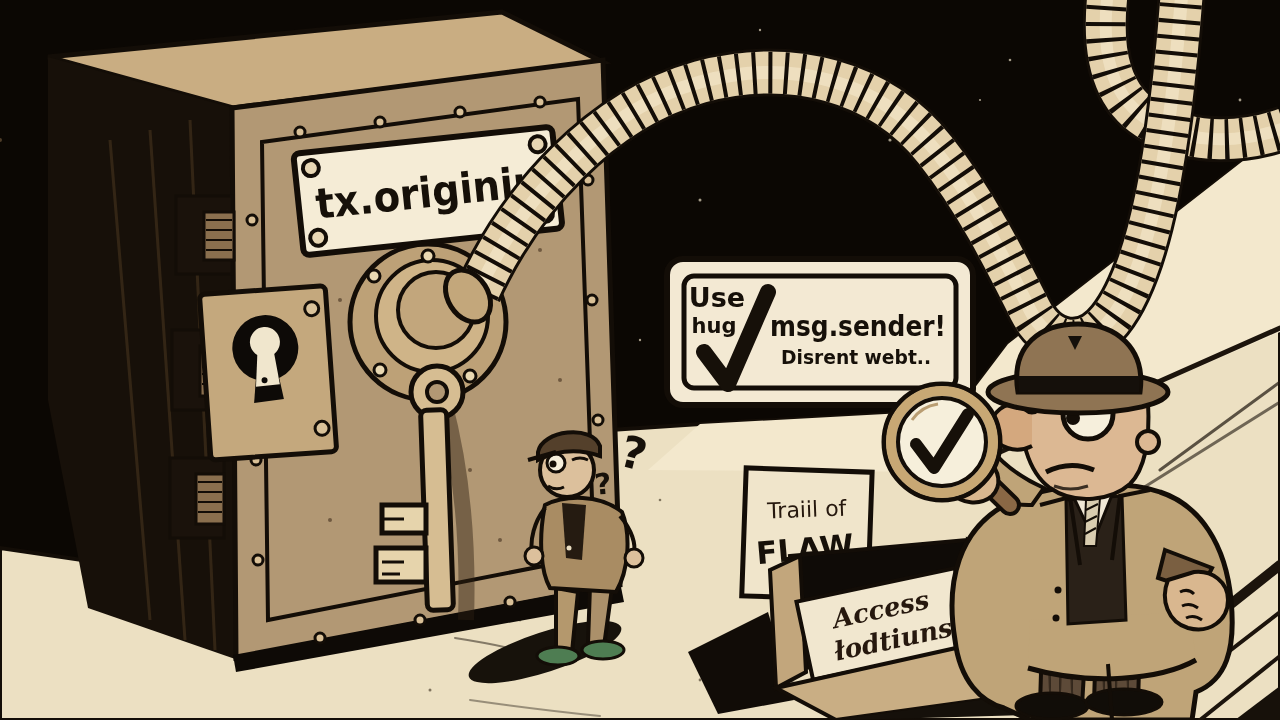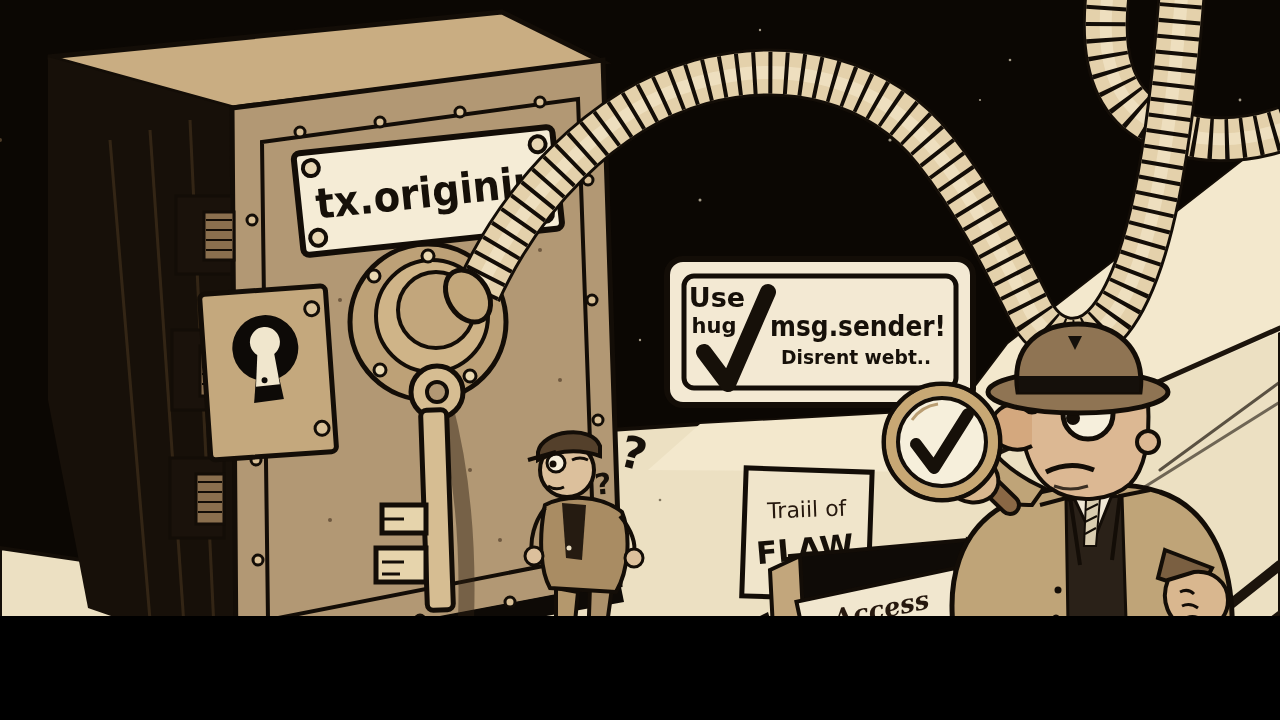--- a/index.html
+++ b/index.html
@@ -1,17 +1,17 @@
 <!DOCTYPE html>
 <html><head>
 <meta charset="utf-8">
 <title>Illustration</title>
 <style>
   html,body{margin:0;padding:0;background:#000;}
-  .stage{position:relative;width:1280px;height:616px;overflow:hidden;background:#7dd3fc;
+  .stage{position:relative;width:1280px;height:720px;overflow:hidden;background:#7dd3fc;
          font-family:"DejaVu Sans",sans-serif;}
   svg{position:absolute;inset:0;display:block;}
   text{user-select:none;}
   .cartoon{font-family:"DejaVu Sans",sans-serif;font-weight:700;fill:#161009;}
   .hand{font-family:"DejaVu Serif",serif;font-style:italic;font-weight:700;fill:#26180e;}
 </style>
 </head>
 <body>
 
 <div class="stage">

